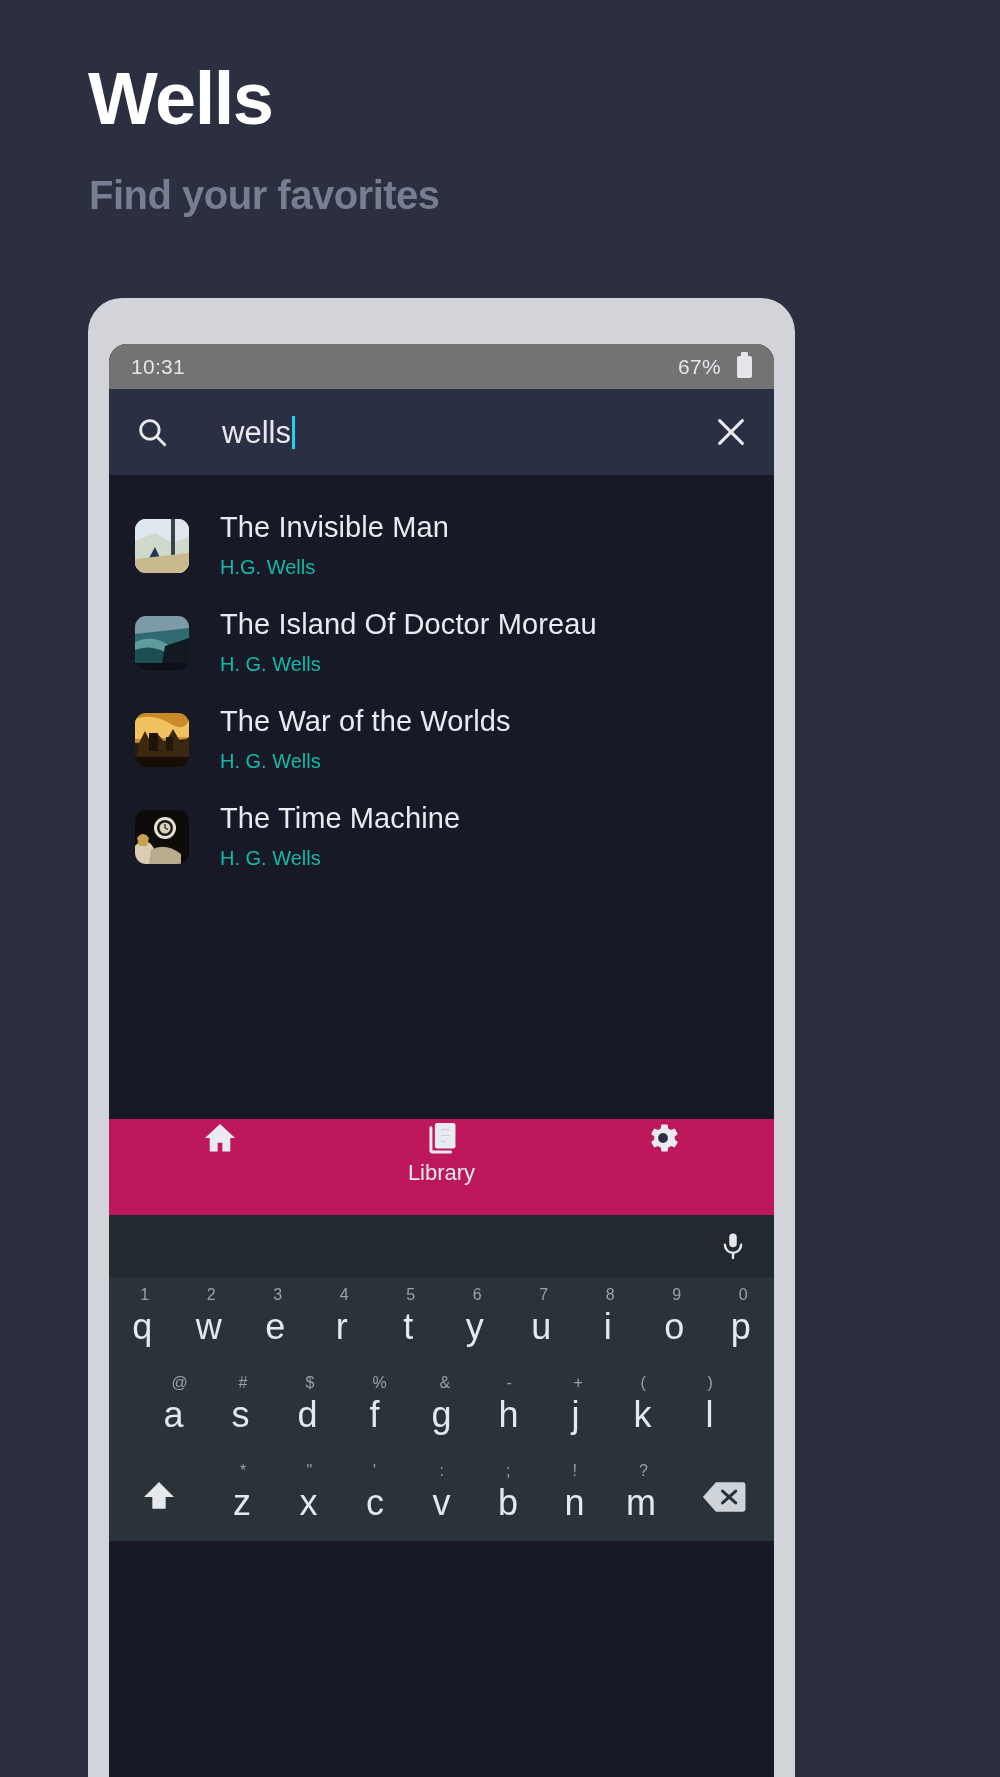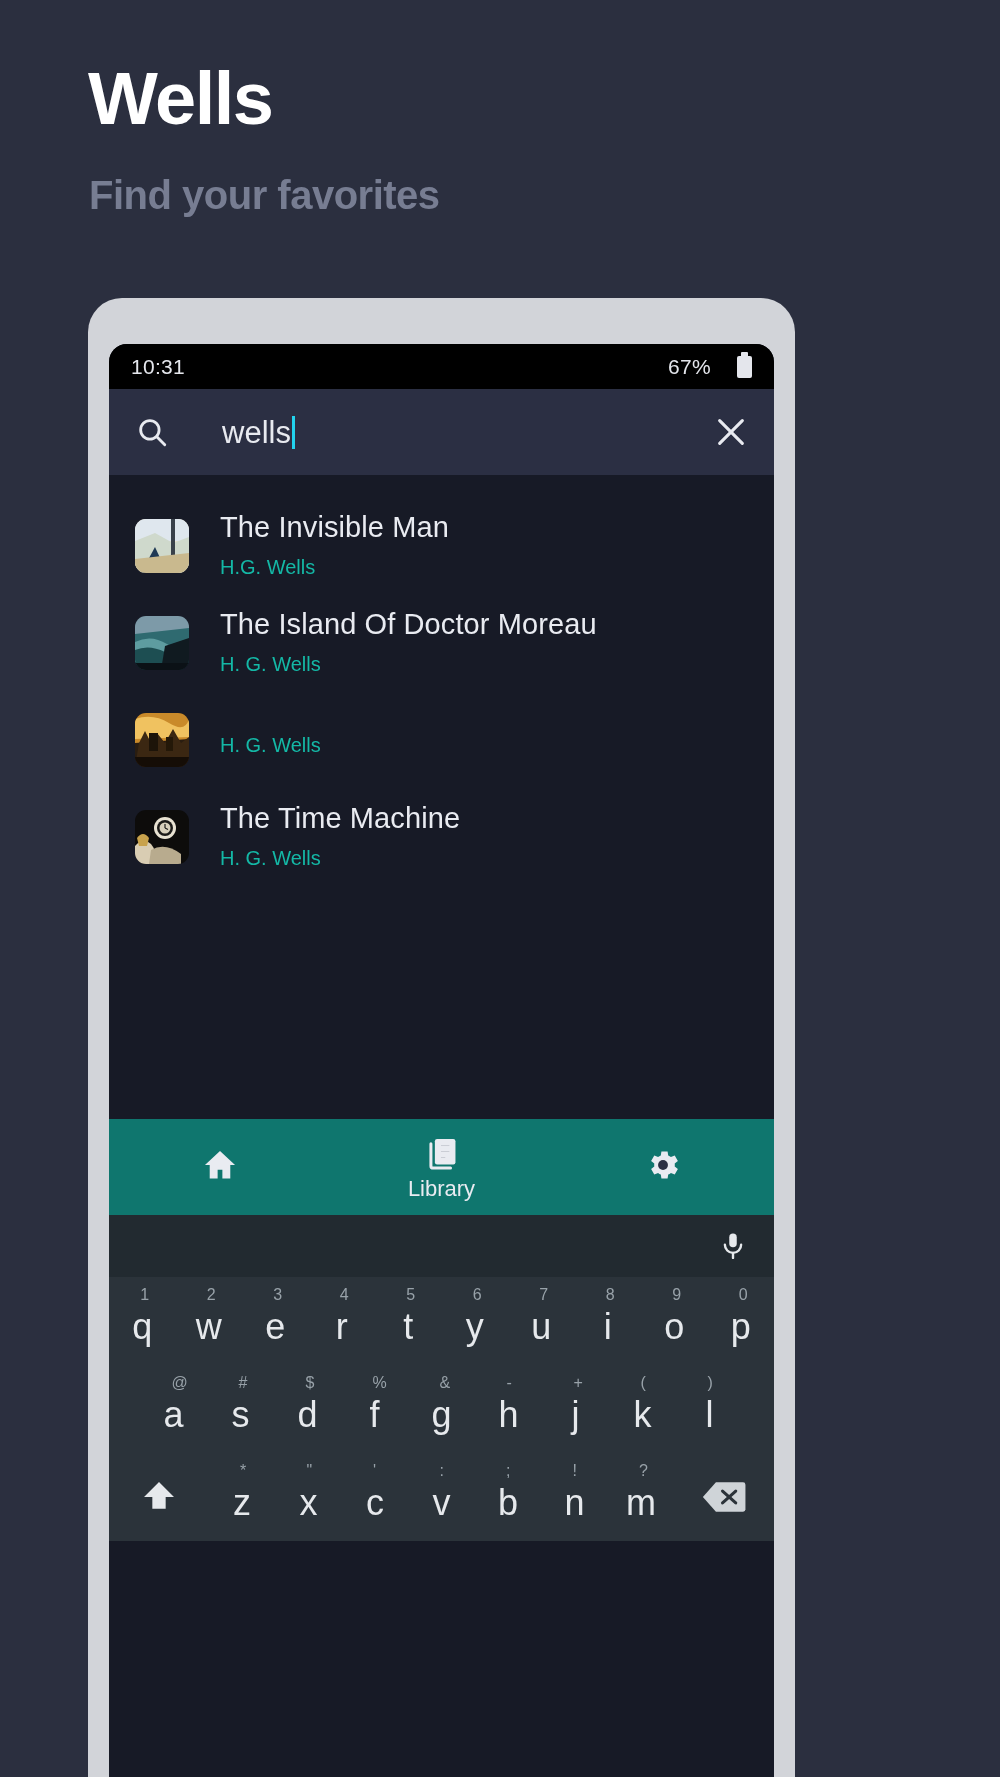--- a/index.html
+++ b/index.html
@@ -34,26 +34,26 @@
   #phone-screen {
     position:absolute; left:21px; top:46px;
     width:665px; height:1433px;
     background:#171a26;
     border-radius:18px 18px 0 0;
     overflow:hidden;
   }
 
   
   #statusbar {
-    position:relative; height:45px; background:#000000;
+    position:relative; height:45px; background:#737373;
     display:flex; align-items:center; justify-content:space-between;
     padding:12px 22px;
   }
   #status-time { font-size:21px; color:#e4e6ec; letter-spacing:0.3px; }
-  #status-right { display:flex; align-items:center; gap:26px; }
+  #status-right { display:flex; align-items:center; gap:16px; }
   #status-battery-pct { font-size:21px; color:#e4e6ec; letter-spacing:0.3px; }
   .battery-glyph {
     width:15px; height:22px; border-radius:2px;
     background:#e4e6ec; position:relative;
   }
   .battery-glyph::before {
     content:""; position:absolute; left:4px; top:-4px;
     width:7px; height:4px; background:#e4e6ec; border-radius:1px 1px 0 0;
   }
 
@@ -85,22 +85,22 @@
   .result-text { margin-left:31px; }
   .result-title {
     font-size:29px; color:#e9ebf1; line-height:1.15; letter-spacing:0.1px;
   }
   .result-author {
     font-size:20px; color:#14b8a6; line-height:1.3; margin-top:10px;
   }
 
   
   #bottomnav {
-    height:96px; background:#0f766e;
-    display:flex; align-items:center;
+    height:96px; background:#be185d;
+    display:flex; align-items:flex-start;
   }
   .nav-item {
     flex:1 1 0; display:flex; flex-direction:column;
     align-items:center; justify-content:center; gap:5px;
   }
   .nav-item svg { display:block; }
   .nav-label { font-size:22px; color:#e9ebf1; line-height:1; }
 
   
   #keyboard { background:#2b333a; }
@@ -208,20 +208,21 @@
             <rect width="54" height="54" fill="#2a1d10"></rect>
             <path d="M0 0 L54 0 L54 26 L0 30Z" fill="#c98a2a"></path>
             <path d="M0 6 Q18 0 34 10 T54 6 L54 24 L0 26Z" fill="#f0c260"></path>
             <path d="M4 30 L10 18 L16 30 L22 20 L30 30 L38 16 L46 30 L54 24 L54 54 L0 54Z" fill="#3b2712"></path>
             <rect x="14" y="20" width="9" height="18" fill="#1d1409"></rect>
             <rect x="31" y="24" width="7" height="14" fill="#241808"></rect>
             <rect y="44" width="54" height="10" fill="#150d06"></rect>
           </svg>
         </div>
         <div class="result-text">
+          <div class="result-title">The War of the Worlds</div>
           <div class="result-author">H. G. Wells</div>
         </div>
       </div>
 
       <div class="result-row">
         <div class="cover">
           <svg viewBox="0 0 54 54" width="54" height="54">
             <rect width="54" height="54" fill="#0d0c0b"></rect>
             <circle cx="30" cy="18" r="11" fill="#e8e2d2"></circle>
             <circle cx="30" cy="18" r="8" fill="#1b1a18"></circle>

